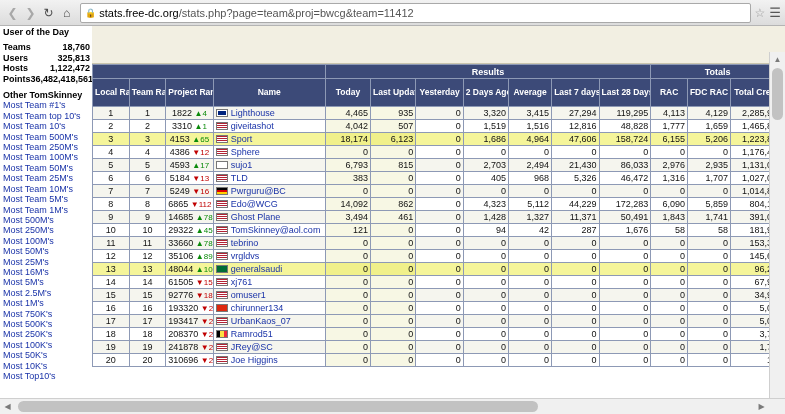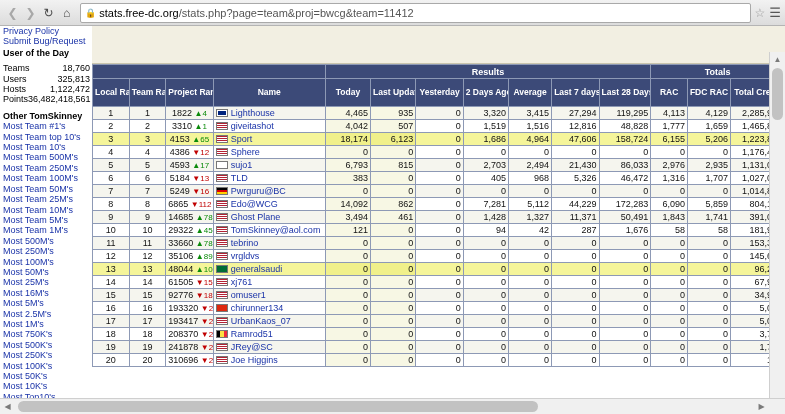--- a/index.html
+++ b/index.html
@@ -66,21 +66,21 @@
     font-size: 9px;
     color: #0b3d91;
     padding: 0 2px 0 3px;
     box-sizing: border-box;
     line-height: 10.4px;
     overflow: hidden;
   }
   .sb-link { color: #1a33a8; white-space: nowrap; overflow: hidden; text-overflow: ellipsis; display:block; }
   .sb-head { color: #000; font-weight: bold; white-space: nowrap; margin-top: 1px; }
   .sb-gap { height: 5px; }
-  .sb-row { display: flex; justify-content: space-between; white-space: nowrap; color: #000; font-weight: normal; }
+  .sb-row { display: flex; justify-content: space-between; white-space: nowrap; color: #000; font-weight: bold; }
   .sb-row .k { color: #000; }
   .sb-row .v { color: #000; }
   .sb-statname { color: #1a33a8; white-space: nowrap; }
 
   
   .main {
     flex: 1;
     overflow: hidden;
     position: relative;
   }
@@ -197,24 +197,20 @@
       <span class="url-host">stats.free-dc.org</span>
       <span class="url-path">/stats.php?page=team&amp;proj=bwcg&amp;team=11412</span>
     </div>
     <div class="starbtn">☆</div>
     <div class="menubtn">☰</div>
   </div>
 
   <div class="page">
 
     <div class="sidebar">
-      <div id="sb-toplinks">
-          <div class="sb-link">Privacy Policy</div>
-          <div class="sb-link">Submit Bug/Request</div>
-        </div>
       <div class="sb-head">User of the Day</div>
       <div class="sb-gap"></div>
       <div id="sb-summary">
           <div class="sb-row">
             <span class="k">Teams</span>
             <span class="v">18,760</span>
           </div>
           <div class="sb-row">
             <span class="k">Users</span>
             <span class="v">325,813</span>
@@ -417,21 +413,21 @@
               <td class="num">1,014,806</td>
             </tr>
             <tr class="r-even">
               <td class="ctr">8</td>
               <td class="ctr">8</td>
               <td class="prjrank"><span>6865</span> <span class="rankdelta down">▼112</span></td>
               <td class="nameCell"><span class="flag" style="background:repeating-linear-gradient(#b22234 0 1px,#fff 1px 2px);"></span><span class="uname">Edo@WCG</span></td>
               <td class="num todayCell">14,092</td>
               <td class="num todayCell">862</td>
               <td class="num">0</td>
-              <td class="num">7,281</td>
+              <td class="num">4,323</td>
               <td class="num">5,112</td>
               <td class="num">44,229</td>
               <td class="num">172,283</td>
               <td class="num">6,090</td>
               <td class="num">5,859</td>
               <td class="num">804,129</td>
             </tr>
             <tr class="r-odd">
               <td class="ctr">9</td>
               <td class="ctr">9</td>

